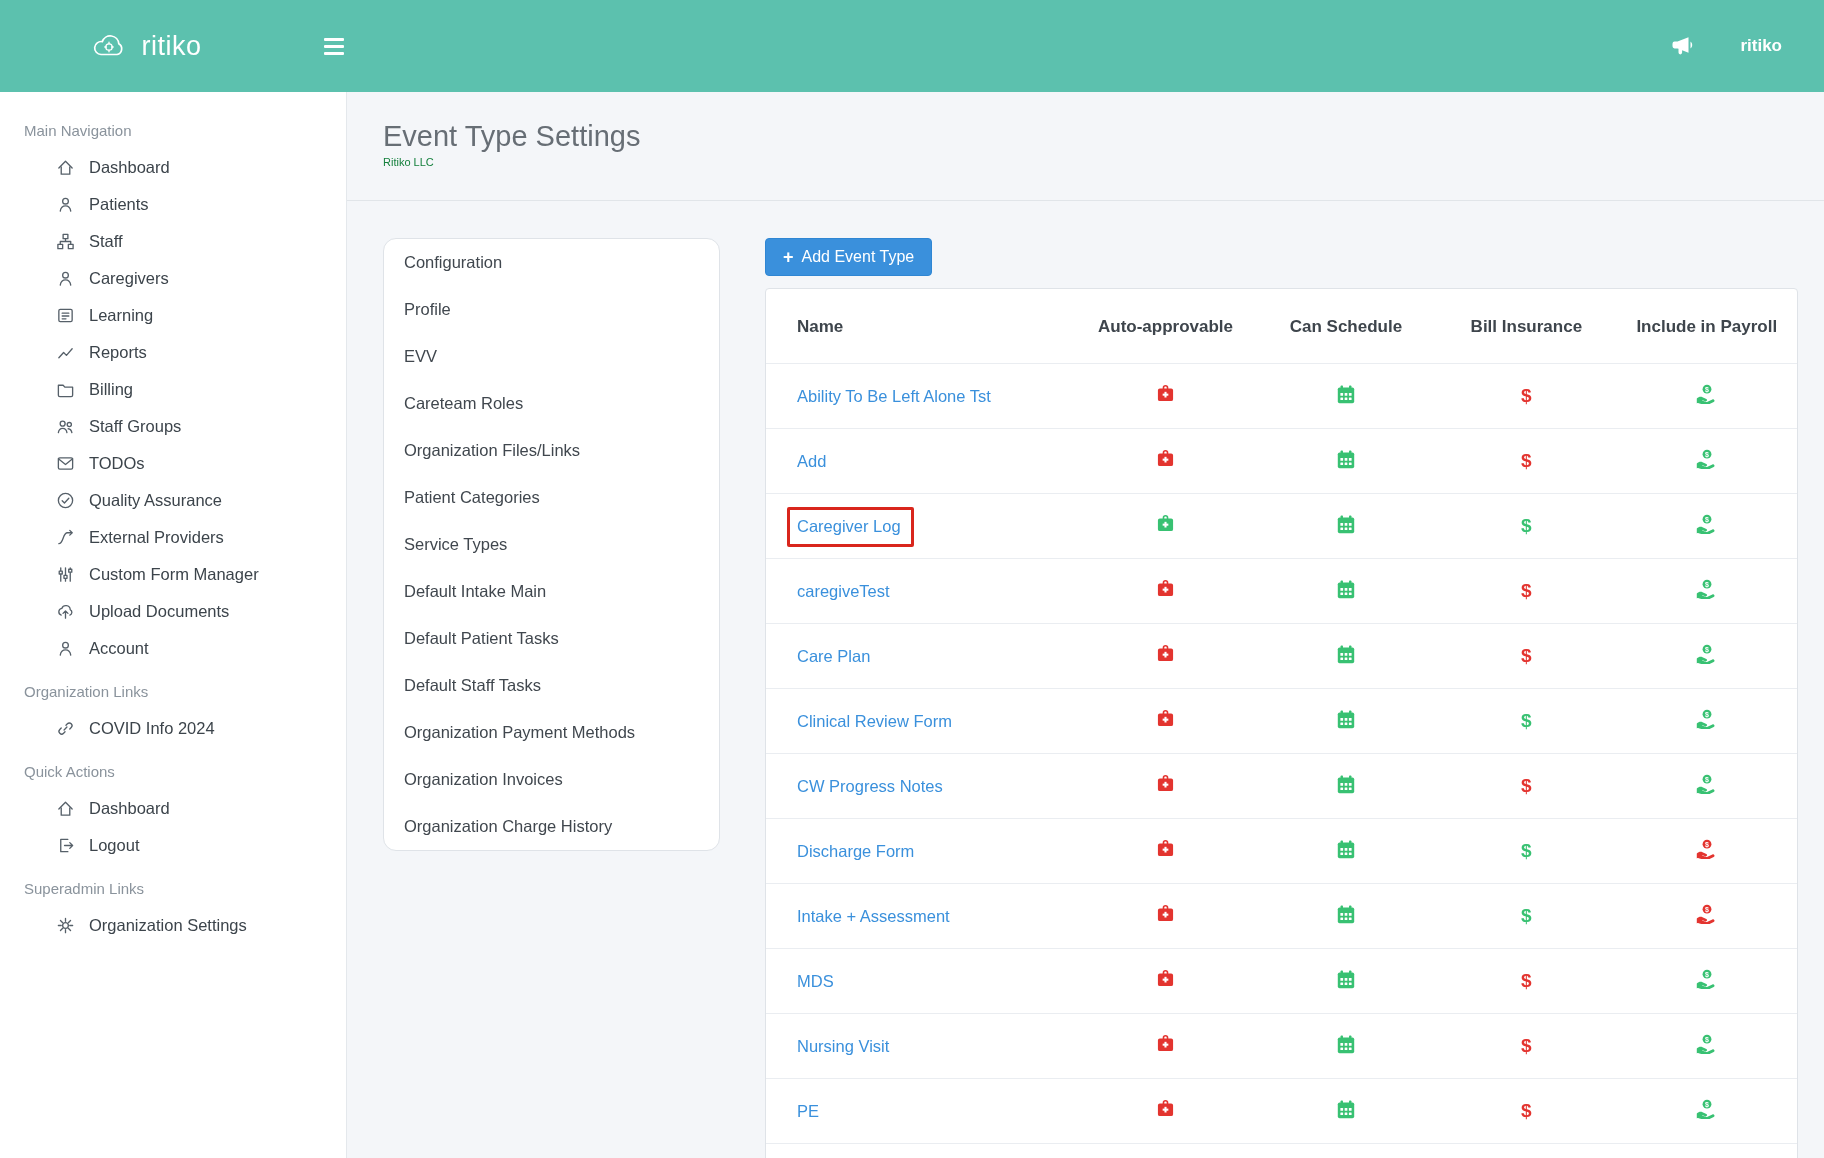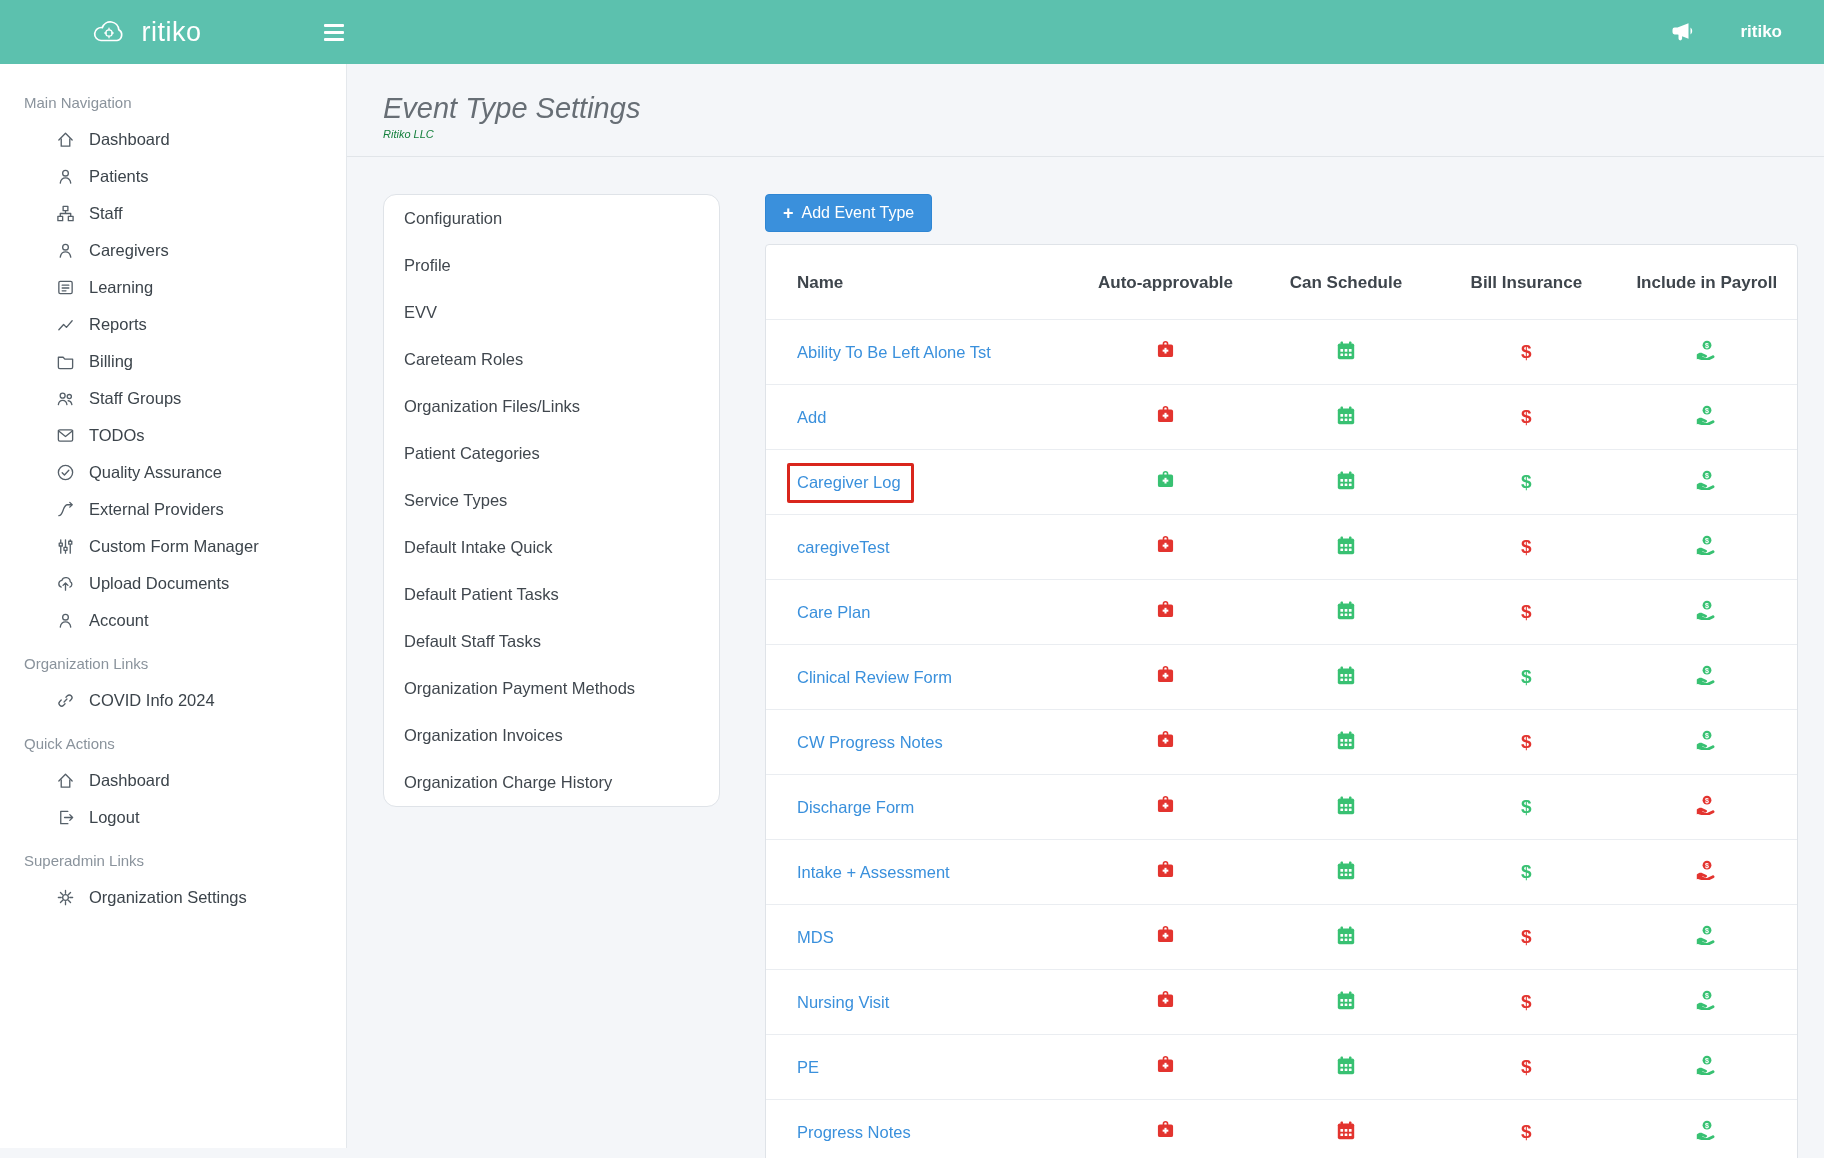--- a/index.html
+++ b/index.html
@@ -5,21 +5,21 @@
   * { box-sizing: border-box; }
   html,body { margin:0; padding:0; }
   body {
     width:1824px; height:1158px; overflow:hidden;
     background:#f4f6f9;
     font-family:"Liberation Sans","DejaVu Sans",sans-serif;
     color:#3c444b;
   }
   
   .topbar {
-    height:64px; background:var(--teal,#5cc1ae);
+    height:92px; background:var(--teal,#5cc1ae);
     display:flex; align-items:center; color:#fff;
   }
   .brand {
     width:292px; display:flex; align-items:center; justify-content:center;
     gap:9px; cursor:pointer;
   }
   .brand-text { font-size:27px; font-weight:400; letter-spacing:.5px; }
   .hamburger {
     margin-left:26px; background:none; border:none; cursor:pointer;
     display:flex; flex-direction:column; gap:4px; padding:6px;
@@ -37,21 +37,21 @@
   }
   .nav-section-title { padding:16px 24px 10px; color:#8a939c; font-size:15px; }
   .nav-item {
     display:flex; align-items:center; gap:14px;
     padding:9px 20px 9px 40px; font-size:16.5px; color:#3c444b;
     text-decoration:none; cursor:pointer;margin-left:15px;
   }
   .nav-icon { display:flex; width:20px; justify-content:center; }
 
   .main { flex:1; display:flex; flex-direction:column; min-width:0; }
-  .page-header { padding:28px 36px 16px; border-bottom:1px solid #e1e5e9;font-style:italic; }
+  .page-header { padding:28px 36px 32px; border-bottom:1px solid #e1e5e9; }
   .page-header h1 { margin:0; font-size:29px; font-weight:500; color:#676e75; }
   .subtitle { font-size:11px; color:#15803d; margin-top:3px; }
 
   .content { flex:1; display:flex; align-items:flex-start; gap:45px; padding:37px 26px 0 36px; }
 
   
   .config-card {
     width:337px; flex-shrink:0; background:#fff;
     border:1px solid #dfe3e8; border-radius:13px; overflow:hidden;
   }
@@ -300,21 +300,21 @@
 
     <div class="content">
       <div class="config-card" id="config-card">
           <div class="cfg-item">Configuration</div>
           <div class="cfg-item">Profile</div>
           <div class="cfg-item">EVV</div>
           <div class="cfg-item">Careteam Roles</div>
           <div class="cfg-item">Organization Files/Links</div>
           <div class="cfg-item">Patient Categories</div>
           <div class="cfg-item">Service Types</div>
-          <div class="cfg-item">Default Intake Quick</div>
+          <div class="cfg-item">Default Intake Main</div>
           <div class="cfg-item">Default Patient Tasks</div>
           <div class="cfg-item">Default Staff Tasks</div>
           <div class="cfg-item">Organization Payment Methods</div>
           <div class="cfg-item">Organization Invoices</div>
           <div class="cfg-item">Organization Charge History</div>
         </div>
 
       <div class="right-col">
         <button class="add-btn">
           <span class="plus">+</span>

